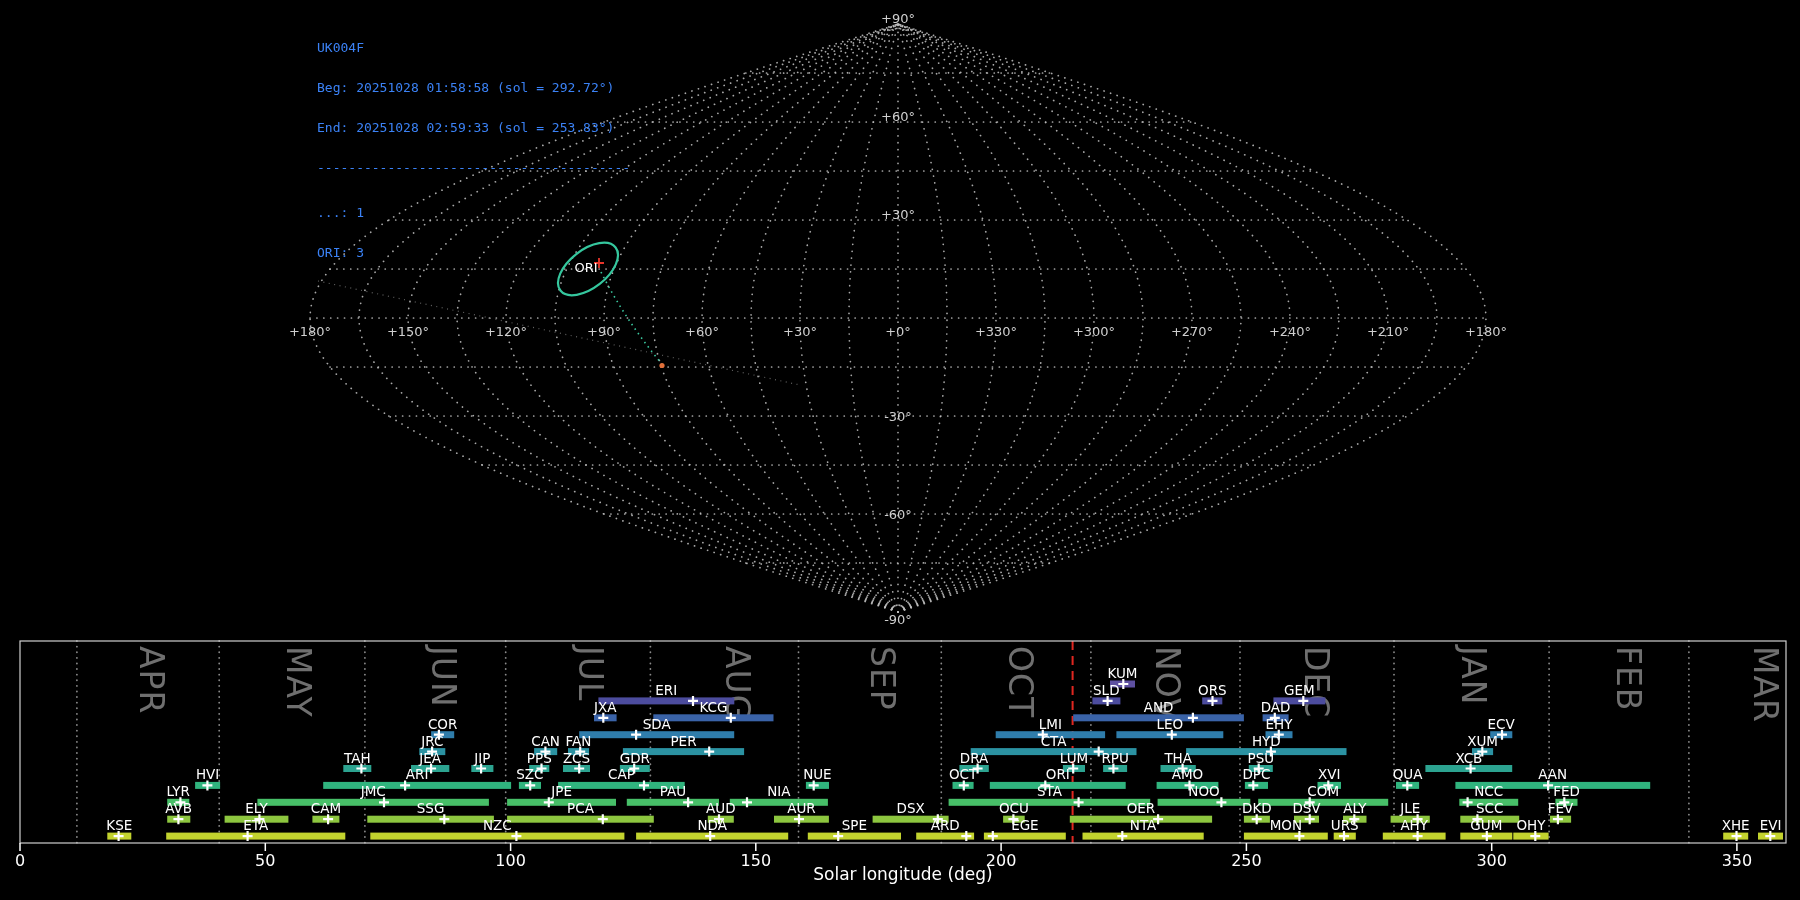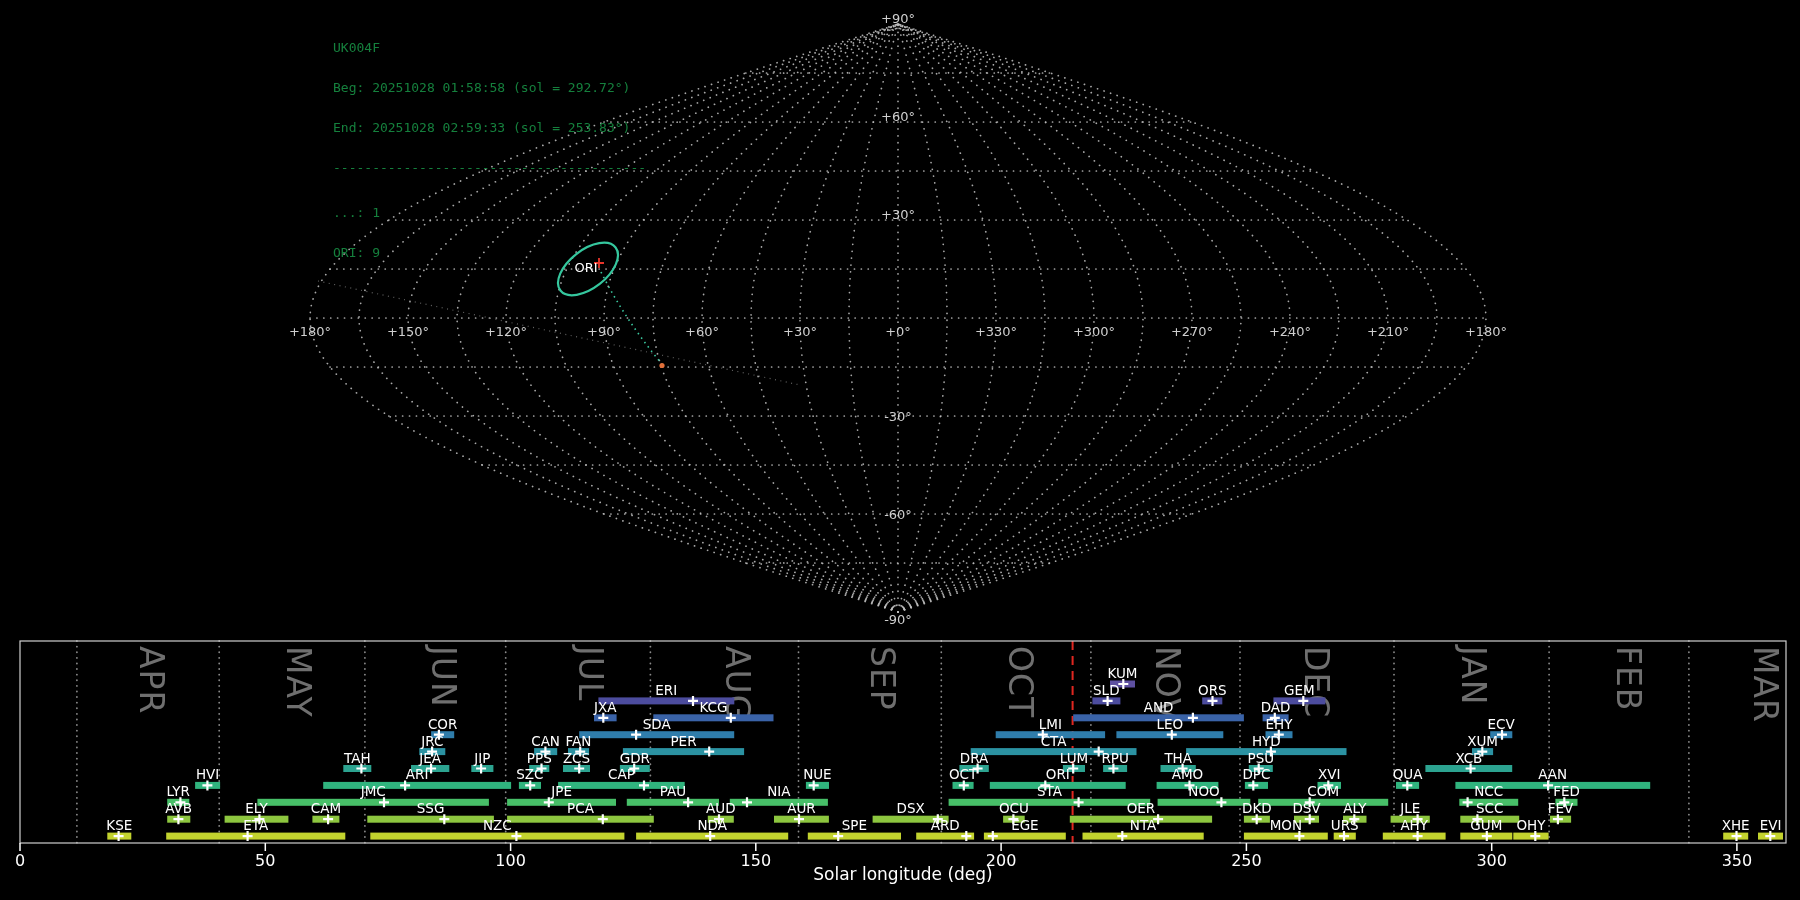--- a/index.html
+++ b/index.html
@@ -1,19 +1,19 @@
 <!DOCTYPE html>
 <html><head>
 <meta charset="utf-8">
 <style>
   html,body{margin:0;padding:0;background:#000;}
   body{width:1800px;height:900px;position:relative;overflow:hidden;font-family:"DejaVu Sans",sans-serif;}
   #scene{position:absolute;left:0;top:0;}
-  .info{position:absolute;left:317px;top:14px;color:#15803d;
-        font:13px/13.4px "DejaVu Sans Mono",monospace;white-space:pre;z-index:5;margin-left:16px;}
+  .info{position:absolute;left:317px;top:14px;color:#3b82f6;
+        font:13px/13.4px "DejaVu Sans Mono",monospace;white-space:pre;z-index:5;}
   .info .gap{margin-top:4px;}
   text{font-family:"DejaVu Sans",sans-serif;}
   .grid{fill:none;stroke:#bfbfbf;stroke-width:1.7;stroke-dasharray:0.1 6.8;stroke-linecap:round;opacity:.88;}
   .maplabel{fill:#cfcfcf;font-size:13px;}
   #ecliptic{stroke-width:1.2;stroke-dasharray:1 4.5;opacity:.7;fill:none;}
   #trail{fill:none;stroke-width:1.6;stroke-dasharray:1.5 4;}
   #radiant-ellipse{fill:none;stroke-width:2.2;}
   #radiant-cross{stroke-width:1.8;fill:none;}
   #radiant-label{fill:#fff;font-size:13px;}
   .monthline{stroke:#8a8a8a;stroke-width:1.8;stroke-dasharray:0.1 5.5;stroke-linecap:round;}
@@ -27,21 +27,21 @@
 </style>
 </head>
 <body>
 
 <div class="info">
   <div>UK004F</div>
   <div>Beg: 20251028 01:58:58 (sol = 292.72°)</div>
   <div>End: 20251028 02:59:33 (sol = 253.83°)</div>
   <div>----------------------------------------</div>
   <div class="gap">...: 1</div>
-  <div>ORI: 9</div>
+  <div>ORI: 3</div>
 </div>
 
 <svg id="scene" width="1800" height="900" viewBox="0 0 1800 900">
   <g id="sky-grid">
       <polyline points="898.0,612.0 877.5,605.5 857.0,598.9 836.5,592.4 816.2,585.9 795.9,579.3 775.7,572.8 755.7,566.3 735.9,559.7 716.3,553.2 696.9,546.7 677.7,540.1 658.8,533.6 640.2,527.1 621.9,520.5 604.0,514.0 586.4,507.5 569.2,500.9 552.4,494.4 536.0,487.9 520.0,481.3 504.5,474.8 489.5,468.3 475.0,461.7 461.0,455.2 447.6,448.7 434.6,442.1 422.3,435.6 410.5,429.1 399.3,422.5 388.8,416.0 378.8,409.5 369.5,402.9 360.8,396.4 352.8,389.9 345.5,383.3 338.8,376.8 332.8,370.3 327.5,363.7 322.8,357.2 318.9,350.7 315.7,344.1 313.2,337.6 311.4,331.1 310.4,324.5 310.0,318.0 310.4,311.5 311.4,304.9 313.2,298.4 315.7,291.9 318.9,285.3 322.8,278.8 327.5,272.3 332.8,265.7 338.8,259.2 345.5,252.7 352.8,246.1 360.8,239.6 369.5,233.1 378.8,226.5 388.8,220.0 399.3,213.5 410.5,206.9 422.3,200.4 434.6,193.9 447.6,187.3 461.0,180.8 475.0,174.3 489.5,167.7 504.5,161.2 520.0,154.7 536.0,148.1 552.4,141.6 569.2,135.1 586.4,128.5 604.0,122.0 621.9,115.5 640.2,108.9 658.8,102.4 677.7,95.9 696.9,89.3 716.3,82.8 735.9,76.3 755.7,69.7 775.7,63.2 795.9,56.7 816.2,50.1 836.5,43.6 857.0,37.1 877.5,30.5 898.0,24.0" class="grid" stroke="#bfbfbf"></polyline>
       <polyline points="898.0,612.0 879.2,605.5 860.4,598.9 841.7,592.4 823.0,585.9 804.4,579.3 785.9,572.8 767.6,566.3 749.4,559.7 731.4,553.2 713.6,546.7 696.1,540.1 678.8,533.6 661.7,527.1 645.0,520.5 628.5,514.0 612.4,507.5 596.6,500.9 581.2,494.4 566.2,487.9 551.5,481.3 537.3,474.8 523.6,468.3 510.3,461.7 497.4,455.2 485.1,448.7 473.3,442.1 461.9,435.6 451.1,429.1 440.9,422.5 431.2,416.0 422.1,409.5 413.5,402.9 405.6,396.4 398.2,389.9 391.5,383.3 385.4,376.8 379.9,370.3 375.0,363.7 370.8,357.2 367.2,350.7 364.2,344.1 361.9,337.6 360.3,331.1 359.3,324.5 359.0,318.0 359.3,311.5 360.3,304.9 361.9,298.4 364.2,291.9 367.2,285.3 370.8,278.8 375.0,272.3 379.9,265.7 385.4,259.2 391.5,252.7 398.2,246.1 405.6,239.6 413.5,233.1 422.1,226.5 431.2,220.0 440.9,213.5 451.1,206.9 461.9,200.4 473.3,193.9 485.1,187.3 497.4,180.8 510.3,174.3 523.6,167.7 537.3,161.2 551.5,154.7 566.2,148.1 581.2,141.6 596.6,135.1 612.4,128.5 628.5,122.0 645.0,115.5 661.7,108.9 678.8,102.4 696.1,95.9 713.6,89.3 731.4,82.8 749.4,76.3 767.6,69.7 785.9,63.2 804.4,56.7 823.0,50.1 841.7,43.6 860.4,37.1 879.2,30.5 898.0,24.0" class="grid" stroke="#bfbfbf"></polyline>
       <polyline points="898.0,612.0 880.9,605.5 863.8,598.9 846.8,592.4 829.8,585.9 812.9,579.3 796.1,572.8 779.5,566.3 762.9,559.7 746.6,553.2 730.4,546.7 714.4,540.1 698.7,533.6 683.2,527.1 668.0,520.5 653.0,514.0 638.3,507.5 624.0,500.9 610.0,494.4 596.3,487.9 583.0,481.3 570.1,474.8 557.6,468.3 545.5,461.7 533.9,455.2 522.6,448.7 511.9,442.1 501.6,435.6 491.8,429.1 482.5,422.5 473.6,416.0 465.4,409.5 457.6,402.9 450.4,396.4 443.7,389.9 437.5,383.3 432.0,376.8 427.0,370.3 422.6,363.7 418.7,357.2 415.4,350.7 412.8,344.1 410.7,337.6 409.2,331.1 408.3,324.5 408.0,318.0 408.3,311.5 409.2,304.9 410.7,298.4 412.8,291.9 415.4,285.3 418.7,278.8 422.6,272.3 427.0,265.7 432.0,259.2 437.5,252.7 443.7,246.1 450.4,239.6 457.6,233.1 465.4,226.5 473.6,220.0 482.5,213.5 491.8,206.9 501.6,200.4 511.9,193.9 522.6,187.3 533.9,180.8 545.5,174.3 557.6,167.7 570.1,161.2 583.0,154.7 596.3,148.1 610.0,141.6 624.0,135.1 638.3,128.5 653.0,122.0 668.0,115.5 683.2,108.9 698.7,102.4 714.4,95.9 730.4,89.3 746.6,82.8 762.9,76.3 779.5,69.7 796.1,63.2 812.9,56.7 829.8,50.1 846.8,43.6 863.8,37.1 880.9,30.5 898.0,24.0" class="grid" stroke="#bfbfbf"></polyline>
       <polyline points="898.0,612.0 882.6,605.5 867.2,598.9 851.9,592.4 836.6,585.9 821.4,579.3 806.3,572.8 791.3,566.3 776.4,559.7 761.7,553.2 747.2,546.7 732.8,540.1 718.6,533.6 704.7,527.1 691.0,520.5 677.5,514.0 664.3,507.5 651.4,500.9 638.8,494.4 626.5,487.9 614.5,481.3 602.9,474.8 591.7,468.3 580.8,461.7 570.3,455.2 560.2,448.7 550.5,442.1 541.2,435.6 532.4,429.1 524.0,422.5 516.1,416.0 508.6,409.5 501.6,402.9 495.1,396.4 489.1,389.9 483.6,383.3 478.6,376.8 474.1,370.3 470.1,363.7 466.6,357.2 463.7,350.7 461.3,344.1 459.4,337.6 458.1,331.1 457.3,324.5 457.0,318.0 457.3,311.5 458.1,304.9 459.4,298.4 461.3,291.9 463.7,285.3 466.6,278.8 470.1,272.3 474.1,265.7 478.6,259.2 483.6,252.7 489.1,246.1 495.1,239.6 501.6,233.1 508.6,226.5 516.1,220.0 524.0,213.5 532.4,206.9 541.2,200.4 550.5,193.9 560.2,187.3 570.3,180.8 580.8,174.3 591.7,167.7 602.9,161.2 614.5,154.7 626.5,148.1 638.8,141.6 651.4,135.1 664.3,128.5 677.5,122.0 691.0,115.5 704.7,108.9 718.6,102.4 732.8,95.9 747.2,89.3 761.7,82.8 776.4,76.3 791.3,69.7 806.3,63.2 821.4,56.7 836.6,50.1 851.9,43.6 867.2,37.1 882.6,30.5 898.0,24.0" class="grid" stroke="#bfbfbf"></polyline>
       <polyline points="898.0,612.0 884.3,605.5 870.7,598.9 857.0,592.4 843.4,585.9 829.9,579.3 816.5,572.8 803.2,566.3 789.9,559.7 776.9,553.2 763.9,546.7 751.2,540.1 738.6,533.6 726.2,527.1 714.0,520.5 702.0,514.0 690.3,507.5 678.8,500.9 667.6,494.4 656.7,487.9 646.0,481.3 635.7,474.8 625.7,468.3 616.0,461.7 606.7,455.2 597.7,448.7 589.1,442.1 580.9,435.6 573.0,429.1 565.6,422.5 558.5,416.0 551.9,409.5 545.7,402.9 539.9,396.4 534.5,389.9 529.6,383.3 525.2,376.8 521.2,370.3 517.6,363.7 514.6,357.2 512.0,350.7 509.8,344.1 508.1,337.6 507.0,331.1 506.2,324.5 506.0,318.0 506.2,311.5 507.0,304.9 508.1,298.4 509.8,291.9 512.0,285.3 514.6,278.8 517.6,272.3 521.2,265.7 525.2,259.2 529.6,252.7 534.5,246.1 539.9,239.6 545.7,233.1 551.9,226.5 558.5,220.0 565.6,213.5 573.0,206.9 580.9,200.4 589.1,193.9 597.7,187.3 606.7,180.8 616.0,174.3 625.7,167.7 635.7,161.2 646.0,154.7 656.7,148.1 667.6,141.6 678.8,135.1 690.3,128.5 702.0,122.0 714.0,115.5 726.2,108.9 738.6,102.4 751.2,95.9 763.9,89.3 776.9,82.8 789.9,76.3 803.2,69.7 816.5,63.2 829.9,56.7 843.4,50.1 857.0,43.6 870.7,37.1 884.3,30.5 898.0,24.0" class="grid" stroke="#bfbfbf"></polyline>
       <polyline points="898.0,612.0 886.0,605.5 874.1,598.9 862.1,592.4 850.3,585.9 838.4,579.3 826.7,572.8 815.0,566.3 803.5,559.7 792.0,553.2 780.7,546.7 769.5,540.1 758.5,533.6 747.6,527.1 737.0,520.5 726.5,514.0 716.2,507.5 706.2,500.9 696.4,494.4 686.8,487.9 677.5,481.3 668.5,474.8 659.7,468.3 651.3,461.7 643.1,455.2 635.2,448.7 627.7,442.1 620.5,435.6 613.6,429.1 607.1,422.5 601.0,416.0 595.1,409.5 589.7,402.9 584.7,396.4 580.0,389.9 575.7,383.3 571.8,376.8 568.3,370.3 565.2,363.7 562.5,357.2 560.2,350.7 558.3,344.1 556.9,337.6 555.8,331.1 555.2,324.5 555.0,318.0 555.2,311.5 555.8,304.9 556.9,298.4 558.3,291.9 560.2,285.3 562.5,278.8 565.2,272.3 568.3,265.7 571.8,259.2 575.7,252.7 580.0,246.1 584.7,239.6 589.7,233.1 595.1,226.5 601.0,220.0 607.1,213.5 613.6,206.9 620.5,200.4 627.7,193.9 635.2,187.3 643.1,180.8 651.3,174.3 659.7,167.7 668.5,161.2 677.5,154.7 686.8,148.1 696.4,141.6 706.2,135.1 716.2,128.5 726.5,122.0 737.0,115.5 747.6,108.9 758.5,102.4 769.5,95.9 780.7,89.3 792.0,82.8 803.5,76.3 815.0,69.7 826.7,63.2 838.4,56.7 850.3,50.1 862.1,43.6 874.1,37.1 886.0,30.5 898.0,24.0" class="grid" stroke="#bfbfbf"></polyline>

